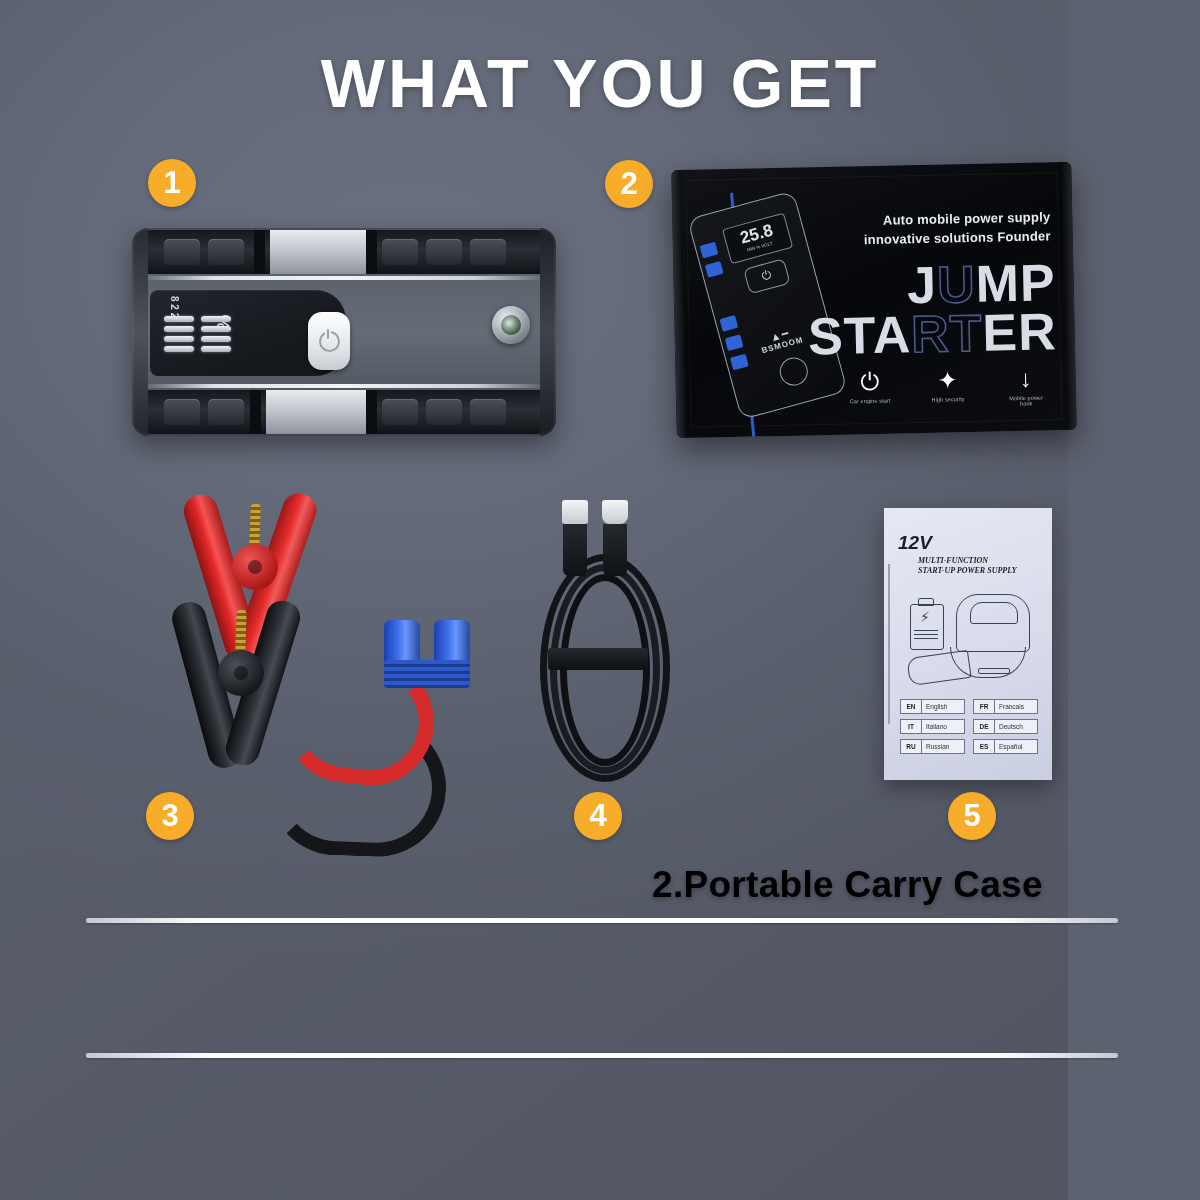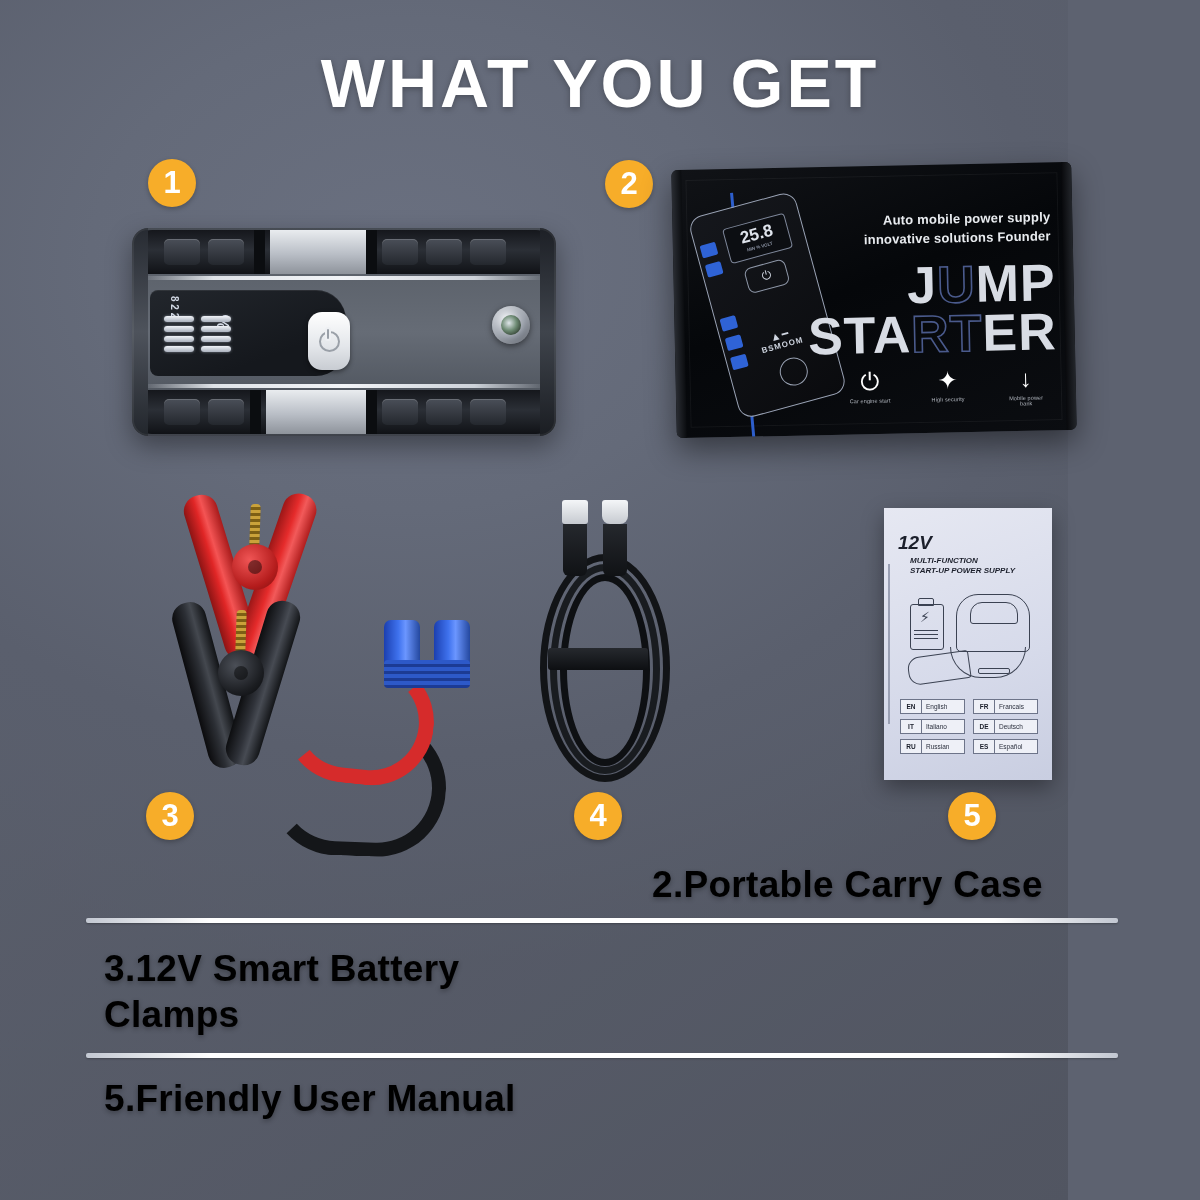--- a/index.html
+++ b/index.html
@@ -210,21 +210,21 @@
   
   .manual{
     position:absolute;left:884px;top:508px;width:168px;height:272px;
     background:linear-gradient(160deg,#e6e8f2,#d6daea 60%,#c9cee1);
     box-shadow:0 8px 20px rgba(0,0,0,.35);
   }
   .manual-spine{position:absolute;left:4px;top:56px;width:2px;height:160px;background:#9aa0b4;}
   .man-title{position:absolute;left:14px;top:24px;right:10px;color:#1b1f2b;}
   .man-12v{font-size:19px;font-weight:bold;font-style:italic;display:inline-block;vertical-align:top;}
   .man-sub{display:inline-block;font-size:8px;font-weight:bold;font-style:italic;
-    line-height:1.25;margin-left:12px;vertical-align:top;padding-top:2px;}
+    line-height:1.25;margin-left:20px;vertical-align:top;padding-top:2px;font-family:Liberation Serif, serif;}
   .man-art{position:absolute;left:22px;top:82px;width:126px;height:94px;}
   .car-out{position:absolute;right:2px;top:4px;width:72px;height:56px;
     border:1.6px solid #3b4252;border-radius:22px 22px 5px 5px;}
   .car-win{position:absolute;right:14px;top:12px;width:46px;height:20px;
     border:1.4px solid #3b4252;border-radius:12px 12px 3px 3px;}
   .car-grill{position:absolute;right:22px;bottom:10px;width:30px;height:4px;
     border:1.2px solid #3b4252;border-radius:2px;}
   .batt-out{position:absolute;left:4px;top:14px;width:32px;height:44px;
     border:1.6px solid #3b4252;border-radius:3px;}
   .batt-cap{position:absolute;left:12px;top:8px;width:14px;height:6px;
@@ -455,20 +455,17 @@
   </div>
 
   <div class="badge" style="left:146px;top:792px;">3</div>
   <div class="badge" style="left:574px;top:792px;">4</div>
   <div class="badge" style="left:948px;top:792px;">5</div>
 
   <div class="cap-text" style="left:652px;top:862px;">2.Portable Carry Case</div>
 
   <div class="divider" style="top:918px;"></div>
 
-  <div class="cap-text" style="left:104px;top:946px;white-space:pre-line;">3.12V Smart Battery
-   Clamps</div>
 
   <div class="divider" style="top:1053px;"></div>
 
-  <div class="cap-text" style="left:104px;top:1076px;">5.Friendly User Manual</div>
 
 </div>
 
 </body></html>

